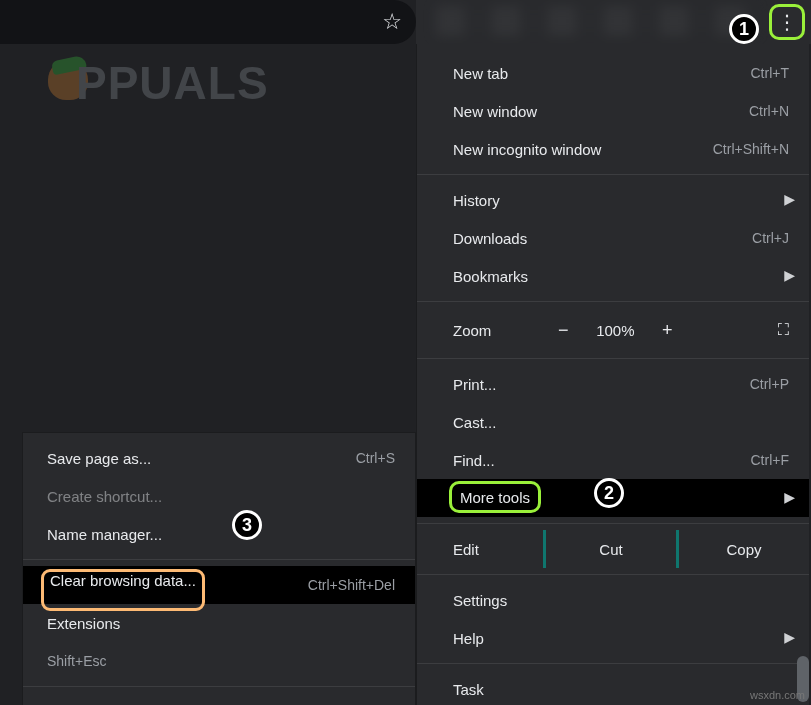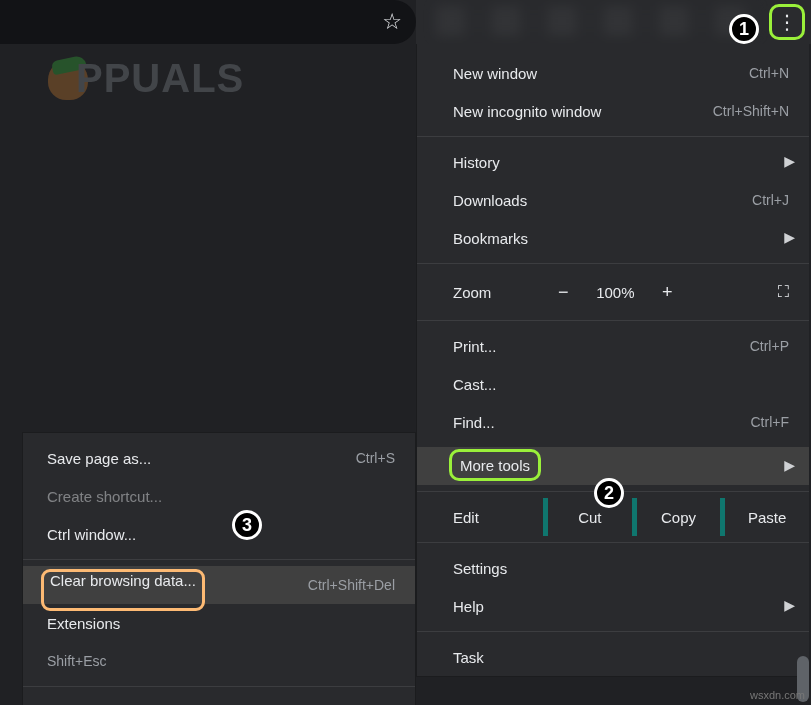--- a/index.html
+++ b/index.html
@@ -87,21 +87,21 @@
   }
   .logo-beret {
     width: 34px; height: 14px;
     background: #2e7d32;
     border-radius: 6px 10px 4px 4px;
     position: absolute; top: -2px; left: 4px;
     transform: rotate(-12deg);
   }
   .logo-text {
     position: absolute; left: 28px; top: 2px;
-    font-size: 40px; font-weight: 600; letter-spacing: 1px;
+    font-size: 46px; font-weight: 600; letter-spacing: 1px;
     color: #5f6368;
     font-family: "Segoe UI", Arial, sans-serif;
   }
 
   
   .main-menu {
     position: absolute;
     top: 44px; left: 416px;
     width: 393px;
     background: #292a2d;
@@ -109,22 +109,21 @@
     border-bottom: 1px solid #1b1c1e;
   }
   .menu-item {
     display: flex;
     align-items: center;
     padding: 0 20px 0 36px;
     height: 38px;
     position: relative;
   }
   .menu-item.hovered {
-    background: #404040;
-    margin-top: 6px;
+    background: #000000;
   }
   .menu-label { flex: 1; }
   .disabled-text { opacity: 0.45; }
   .menu-shortcut { color: #9b9fa5; font-size: 14px; }
   .menu-arrow {
     position: absolute;
     right: 14px; top: 50%; transform: translateY(-55%);
     font-size: 14px; color: #cfd1d4;
   }
   .menu-sep {
@@ -146,21 +145,21 @@
   }
   .zoom-val { width: 60px; text-align: center; }
   .fullscreen-icon { margin-left: auto; margin-right: 20px; font-size: 16px; }
 
   
   .edit-row {
     display: flex; align-items: center; height: 38px;
     padding-left: 36px;
   }
   .edit-title { width: 90px; }
-  .edit-act { flex: 1; text-align: center; border-left: 5px solid #0f766e; height: 100%; display: flex; align-items: center; justify-content: center; }
+  .edit-act { flex: 1; text-align: center; border-left: 3px solid #0f766e; height: 100%; display: flex; align-items: center; justify-content: center; }
 
   
   .more-tools-highlight {
     position: absolute;
     left: 32px;
     top: 2px;
     height: 32px;
     padding: 0 8px;
     border: 3px solid #9AF03A;
     border-radius: 10px;
@@ -218,20 +217,24 @@
   <div class="logo-head">
       <div class="logo-beret"></div>
     </div>
   <div class="logo-text">PPUALS</div>
 </div>
 
 <div class="main-menu">
   <div style="height:10px"></div>
 
   <div class="menu-item">
+    <span class="menu-label">New tab</span>
+    <span class="menu-shortcut">Ctrl+T</span>
+  </div>
+  <div class="menu-item">
     <span class="menu-label">New window</span>
     <span class="menu-shortcut">Ctrl+N</span>
   </div>
   <div class="menu-item">
     <span class="menu-label">New incognito window</span>
     <span class="menu-shortcut">Ctrl+Shift+N</span>
   </div>
 
   <div class="menu-sep"></div>
 
@@ -279,21 +282,20 @@
     </span>
     <span class="menu-arrow">▶</span>
   </div>
 
   <div class="menu-sep"></div>
 
   <div class="edit-row">
     <span class="edit-title">Edit</span>
     <span class="edit-act">Cut</span>
     <span class="edit-act">Copy</span>
-    <span class="edit-act">Paste</span>
   </div>
 
   <div class="menu-sep"></div>
 
   <div class="menu-item">
     <span class="menu-label">Settings</span>
   </div>
   <div class="menu-item">
     <span class="menu-label">Help</span>
     <span class="menu-arrow">▶</span>
@@ -312,21 +314,21 @@
   <div style="height:6px"></div>
 
   <div class="menu-item">
     <span class="menu-label">Save page as...</span>
     <span class="menu-shortcut">Ctrl+S</span>
   </div>
   <div class="menu-item">
     <span class="menu-label disabled-text">Create shortcut...</span>
   </div>
   <div class="menu-item">
-    <span class="menu-label">Ctrl window...</span>
+    <span class="menu-label">Name manager...</span>
   </div>
 
   <div class="menu-sep"></div>
 
   <div class="menu-item hovered" style="position:relative;">
     <span class="sub-highlight">
       <span>Clear browsing data...</span>
     </span>
     <span class="menu-shortcut" style="margin-left:auto">Ctrl+Shift+Del</span>
   </div>

